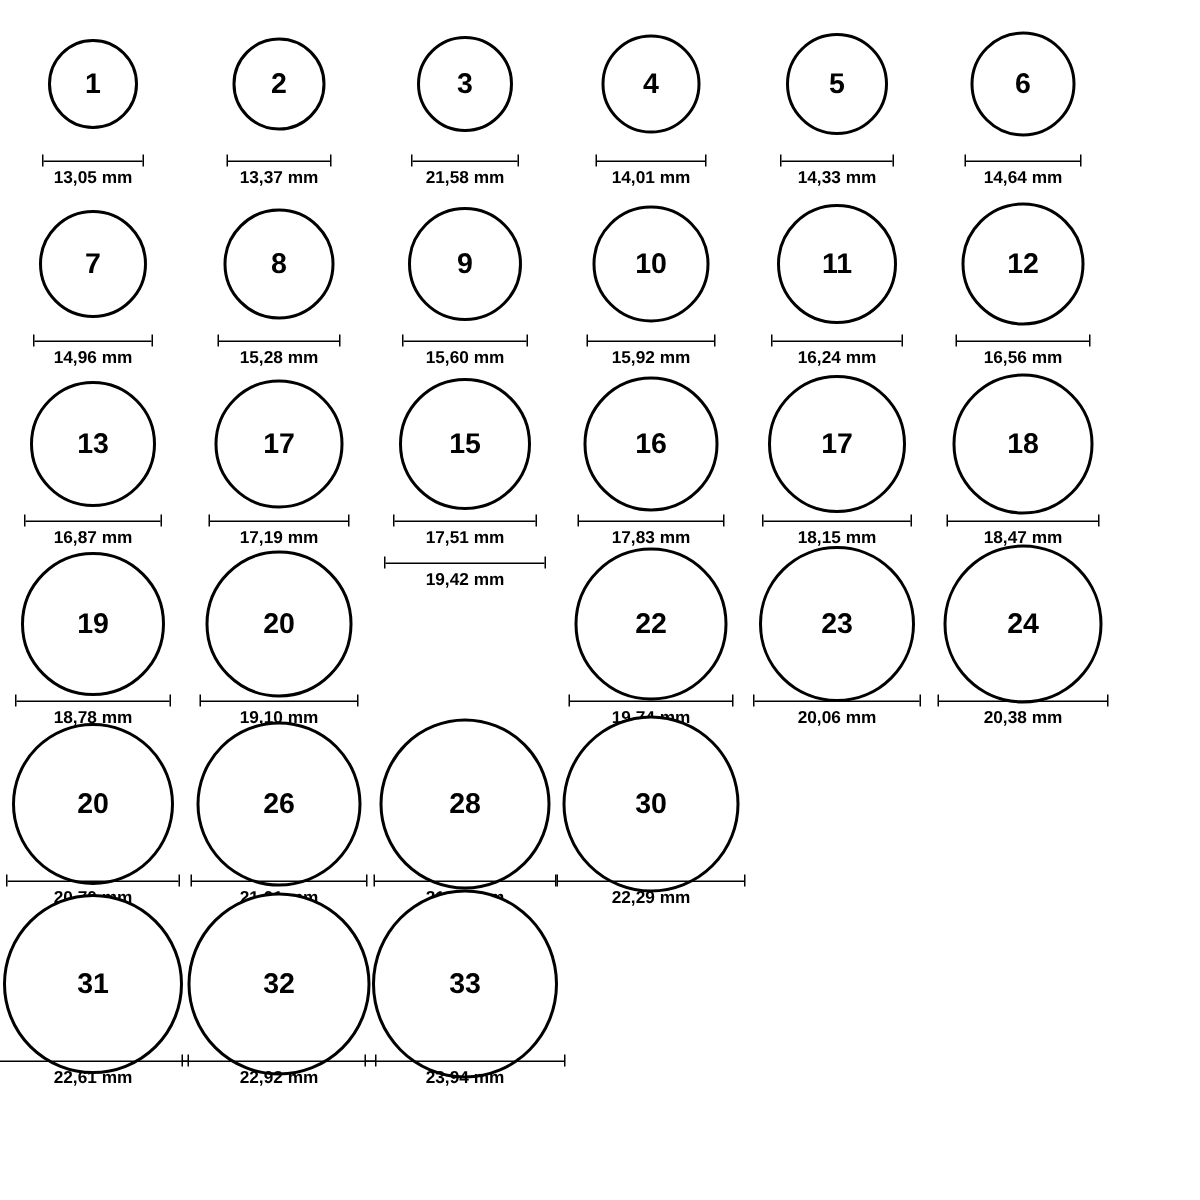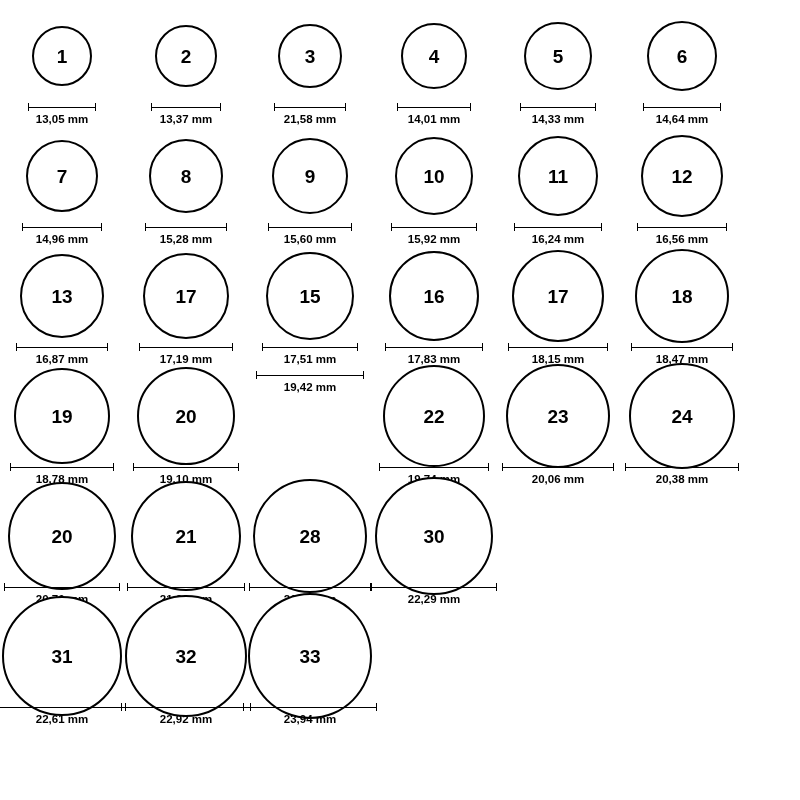--- a/index.html
+++ b/index.html
@@ -370,21 +370,21 @@
           </div>
         </div>
         <div class="measure">
           <div class="bar" style="width: 116px;"></div>
         </div>
         <div class="mm">20,70 mm</div>
       </div>
       <div class="cell">
         <div class="ring-wrap">
           <div class="ring" style="width: 110px; height: 110px;">
-            <span class="ring-label">21</span>
+            <span class="ring-label">26</span>
           </div>
         </div>
         <div class="measure">
           <div class="bar" style="width: 118px;"></div>
         </div>
         <div class="mm">21,01 mm</div>
       </div>
       <div class="cell">
         <div class="ring-wrap">
           <div class="ring" style="width: 114px; height: 114px;">

